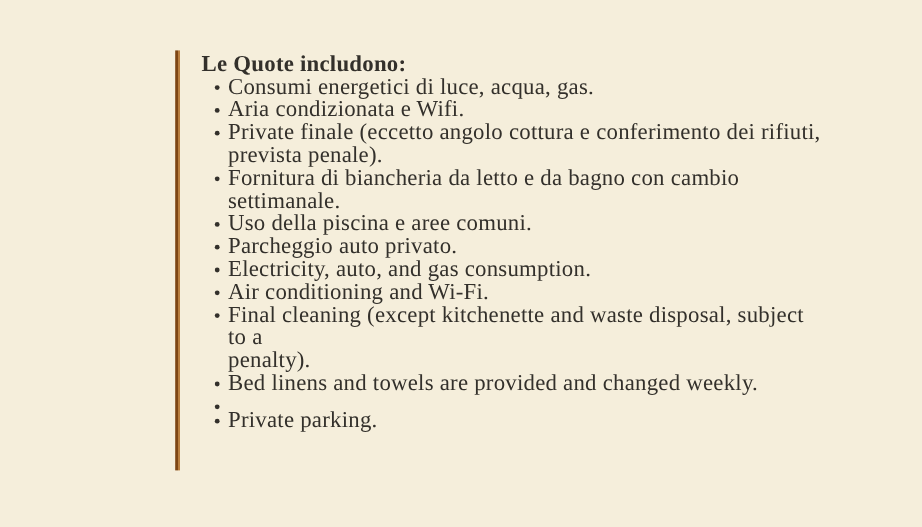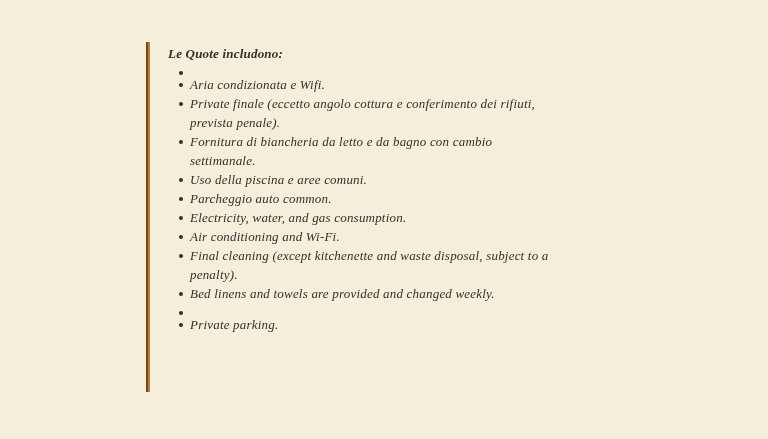--- a/index.html
+++ b/index.html
@@ -21,24 +21,23 @@
     top: 42px;
     width: 4px;
     height: 350px;
     background: linear-gradient(to right, #7d4513 0%, #7d4513 50%, #b97e3e 50%, #b97e3e 100%);
   }
   .text-block {
     position: absolute;
     left: 168px;
     top: 44px;
     width: 520px;
-    font-size: 13px;
+    font-size: 19px;
     line-height: 19px;
     letter-spacing: 0.2px;
-    font-style: italic;
   }
   .section-heading {
     font-weight: bold;
     white-space: pre-wrap;
   }
   .item {
     display: flex;
     align-items: flex-start;
   }
   .bullet {
@@ -57,20 +56,21 @@
 <body>
 
 <div class="accent-rule"></div>
 
 <div class="text-block">
 
   <div class="section">
     <div class="section-heading">Le Quote includono:</div>
     <div class="item">
       <span class="bullet"></span>
+      <span class="item-text">Consumi energetici di luce, acqua, gas.</span>
     </div>
     <div class="item">
       <span class="bullet"></span>
       <span class="item-text">Aria condizionata e Wifi.</span>
     </div>
     <div class="item">
       <span class="bullet"></span>
       <span class="item-text">Private finale (eccetto angolo cottura e conferimento dei rifiuti,
 prevista penale).</span>
     </div>
@@ -78,28 +78,28 @@
       <span class="bullet"></span>
       <span class="item-text">Fornitura di biancheria da letto e da bagno con cambio
 settimanale.</span>
     </div>
     <div class="item">
       <span class="bullet"></span>
       <span class="item-text">Uso della piscina e aree comuni.</span>
     </div>
     <div class="item">
       <span class="bullet"></span>
-      <span class="item-text">Parcheggio auto common.</span>
+      <span class="item-text">Parcheggio auto privato.</span>
     </div>
   </div>
 
   <div class="section">
     <div class="item">
       <span class="bullet"></span>
-      <span class="item-text">Electricity, water, and gas consumption.</span>
+      <span class="item-text">Electricity, auto, and gas consumption.</span>
     </div>
     <div class="item">
       <span class="bullet"></span>
       <span class="item-text">Air conditioning and Wi-Fi.</span>
     </div>
     <div class="item">
       <span class="bullet"></span>
       <span class="item-text">Final cleaning (except kitchenette and waste disposal, subject to a
 penalty).</span>
     </div>

